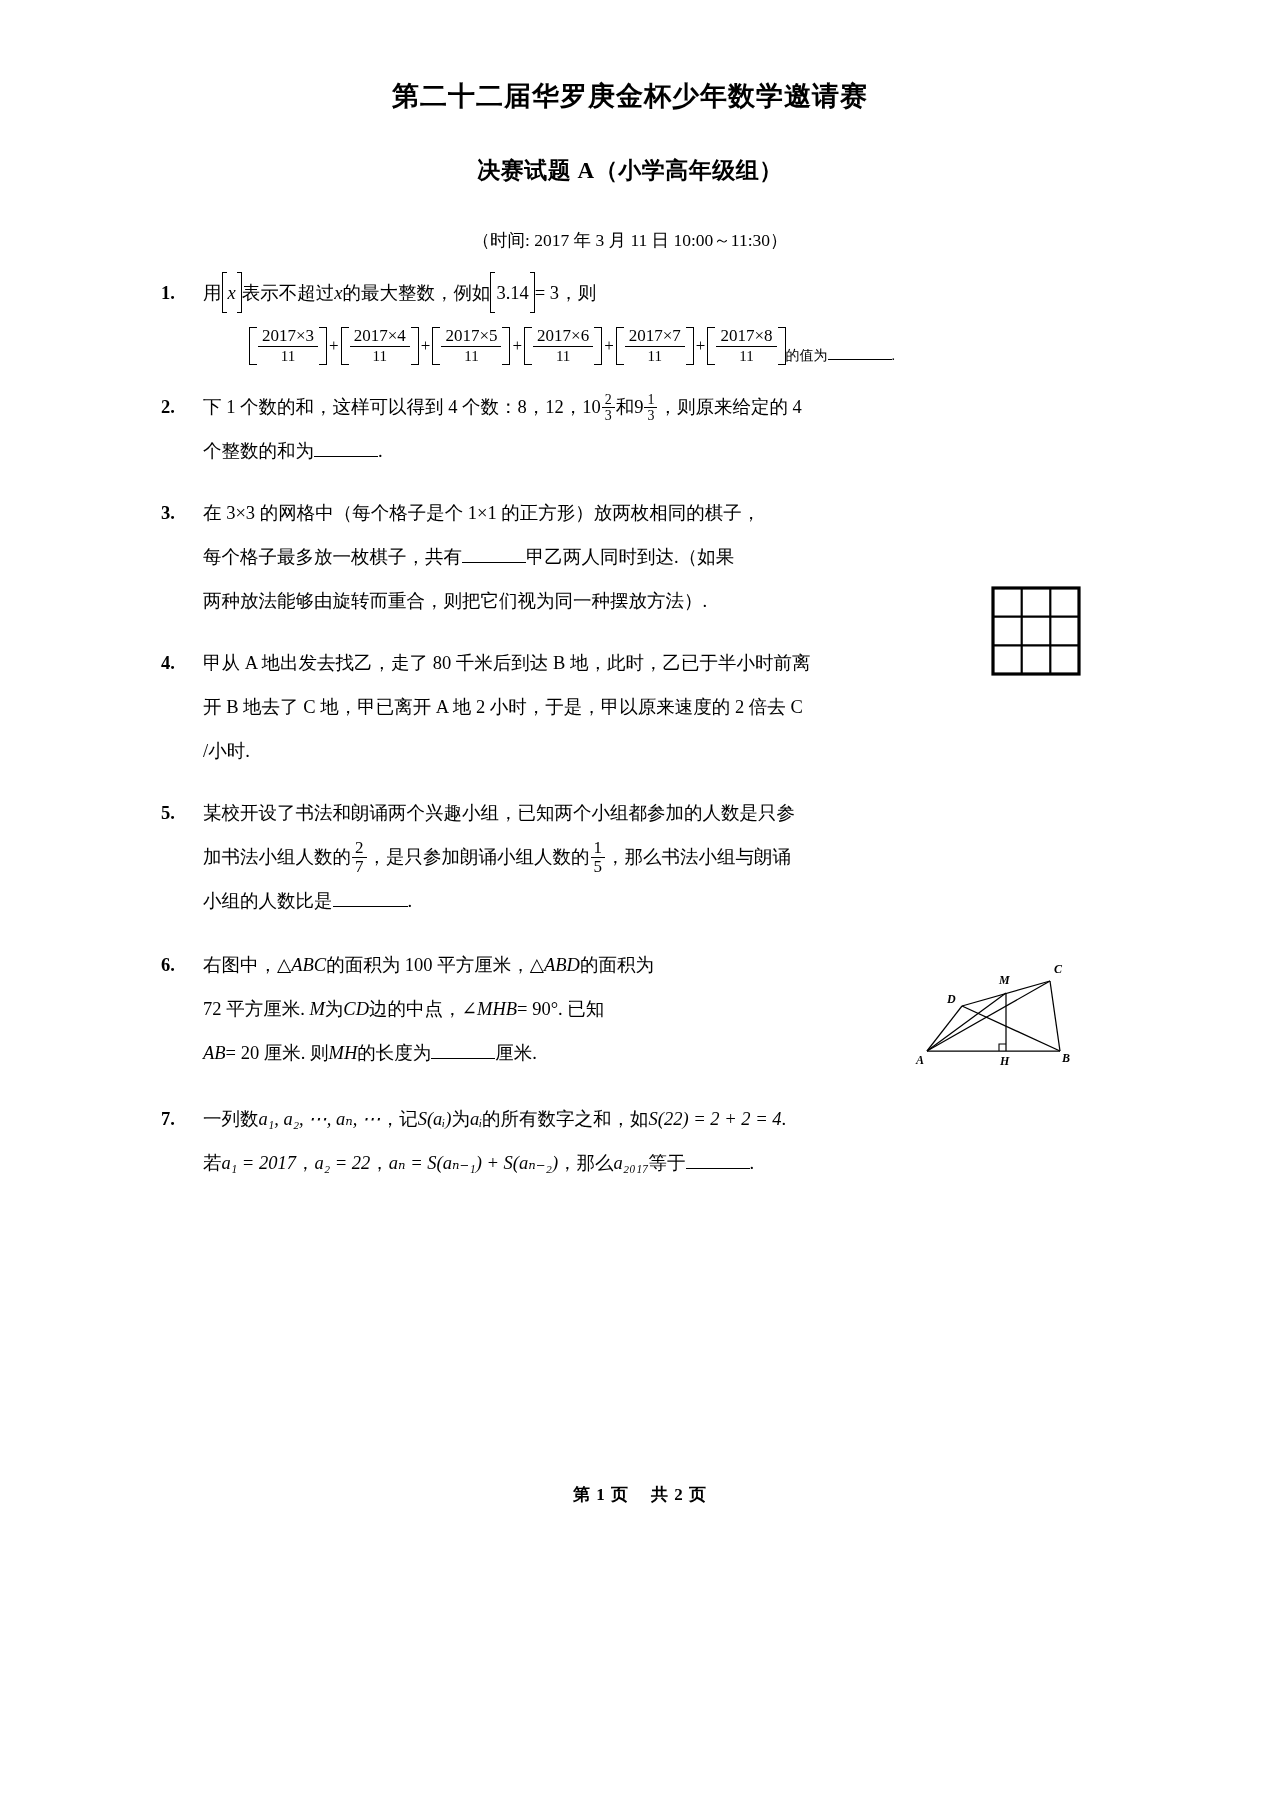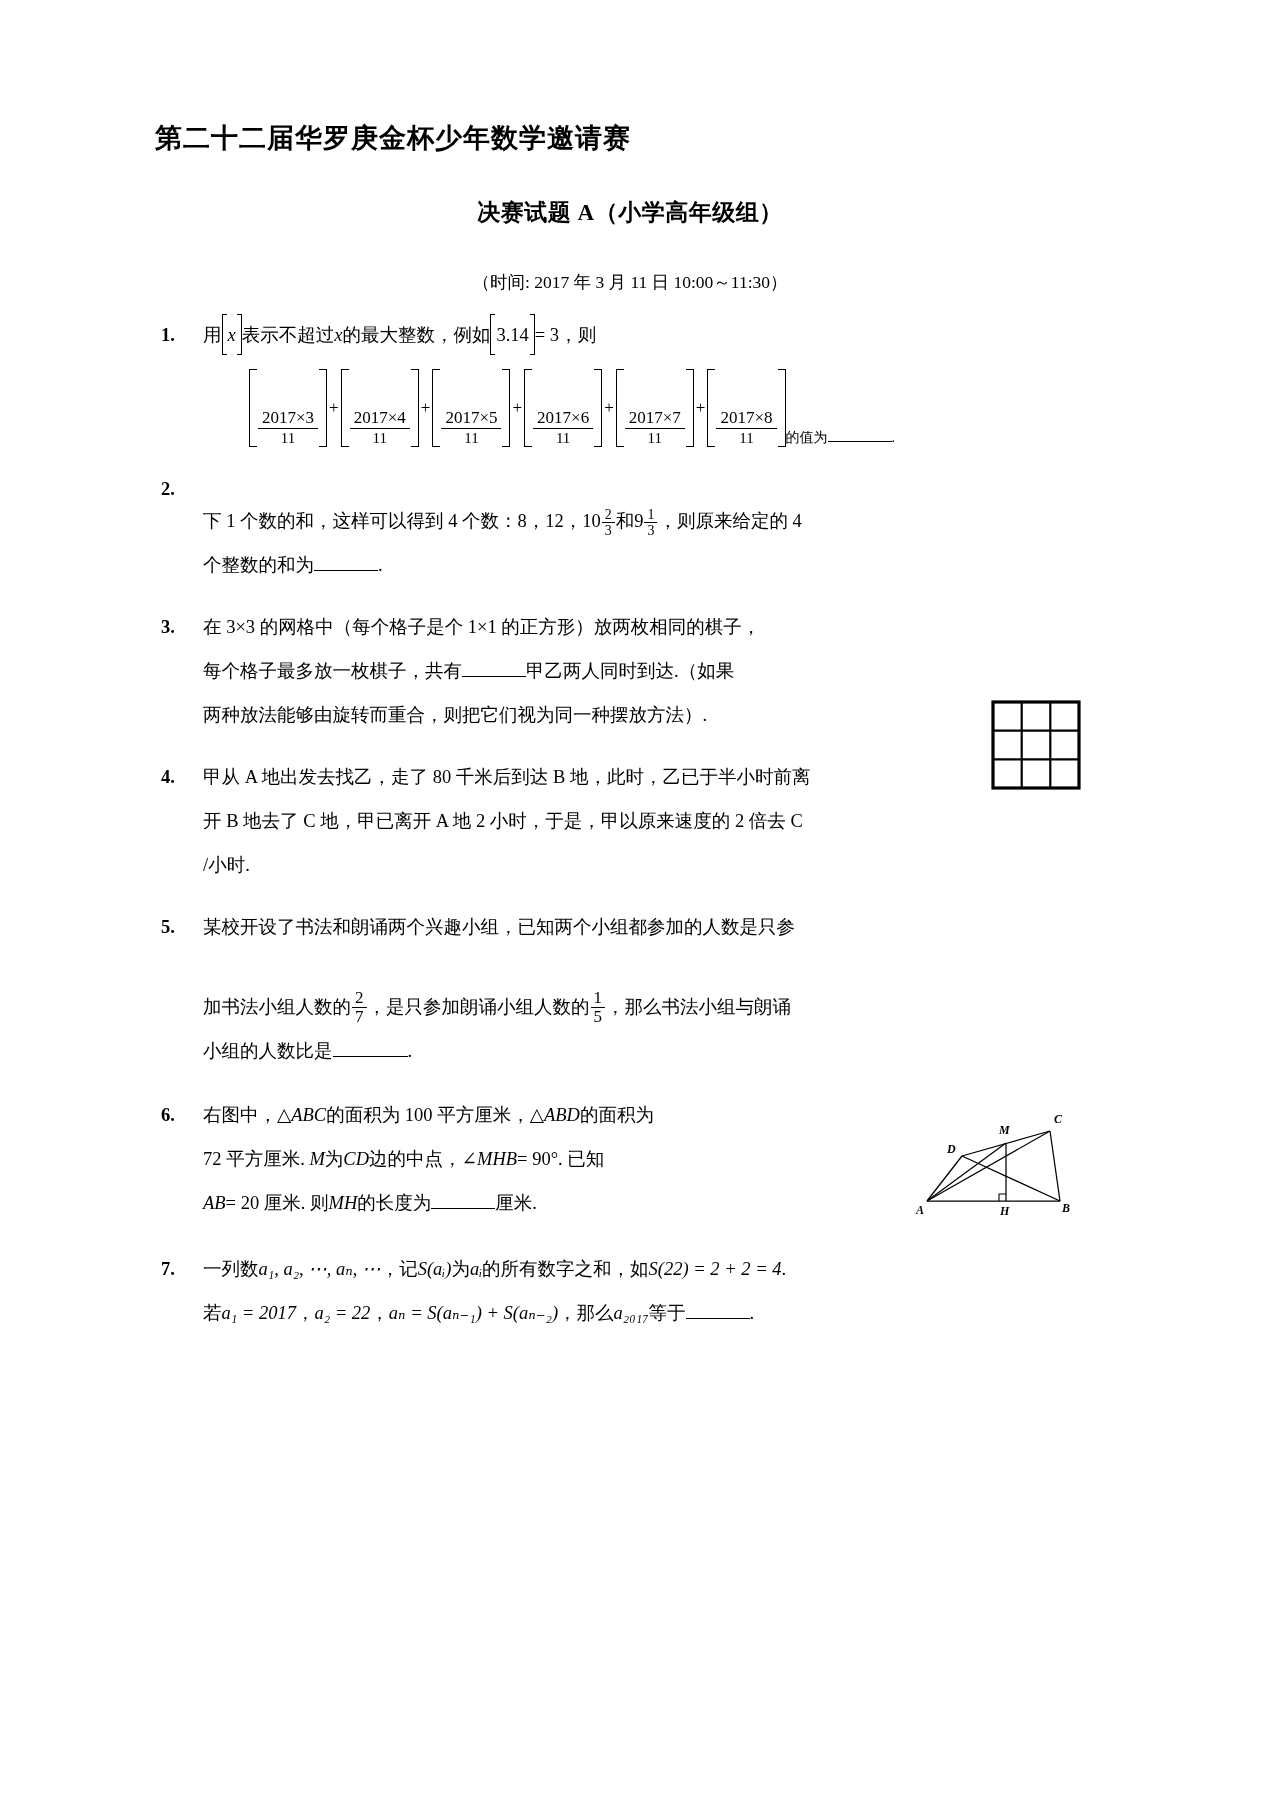--- a/index.html
+++ b/index.html
@@ -21,25 +21,25 @@
   }
   .sheet {
     position: absolute;
     left: 155px;
     top: 0;
     width: 950px;
   }
 
   
   .title-main {
-    text-align: left;
+    text-align: center;
     font-size: 27px;
     font-weight: bold;
     letter-spacing: 1px;
-    margin-top: 120px;
+    margin-top: 78px;
     font-family: "Liberation Serif", "DejaVu Serif", serif;
   }
   .title-sub {
     text-align: center;
     font-size: 23px;
     font-weight: bold;
     margin-top: 41px;
     letter-spacing: 0.5px;
   }
   .title-date {
@@ -96,21 +96,20 @@
     vertical-align: -0.52em;
     text-align: center;
     line-height: 1.08;
     margin: 0 1px;
   }
   .frac > .n {
     display: block;
     padding: 0 3px;
     border-bottom: 1.3px solid #000;
     font-size: 0.92em;
-    margin-top: 40px;
   }
   .frac > .d {
     display: block;
     padding: 0 3px;
     font-size: 0.92em;
   }
   .mixed {
     display: inline-block;
     vertical-align: baseline;
   }
@@ -333,13 +332,16 @@
       <span class="line">
         <span>一列数</span><span class="mi">a₁, a₂, ⋯, aₙ, ⋯</span><span>，记</span><span class="mi">S(aᵢ)</span><span>为</span><span class="mi">aᵢ</span><span>的所有数字之和，如</span><span class="mi">S(22) = 2 + 2 = 4</span><span>.</span>
       </span>
       <span class="line">
         <span>若</span><span class="mi">a₁ = 2017</span><span>，</span><span class="mi">a₂ = 22</span><span>，</span><span class="mi">aₙ = S(aₙ₋₁) + S(aₙ₋₂)</span><span>，那么</span><span class="mi">a₂₀₁₇</span><span>等于</span><span class="blank b-md"></span><span>.</span>
       </span>
     </div>
 
   </div>
 
+  <div class="footer">
+    <span>第 1 页</span><span class="gap"></span><span>共 2 页</span>
+  </div>
 </div>
 
 </body></html>

